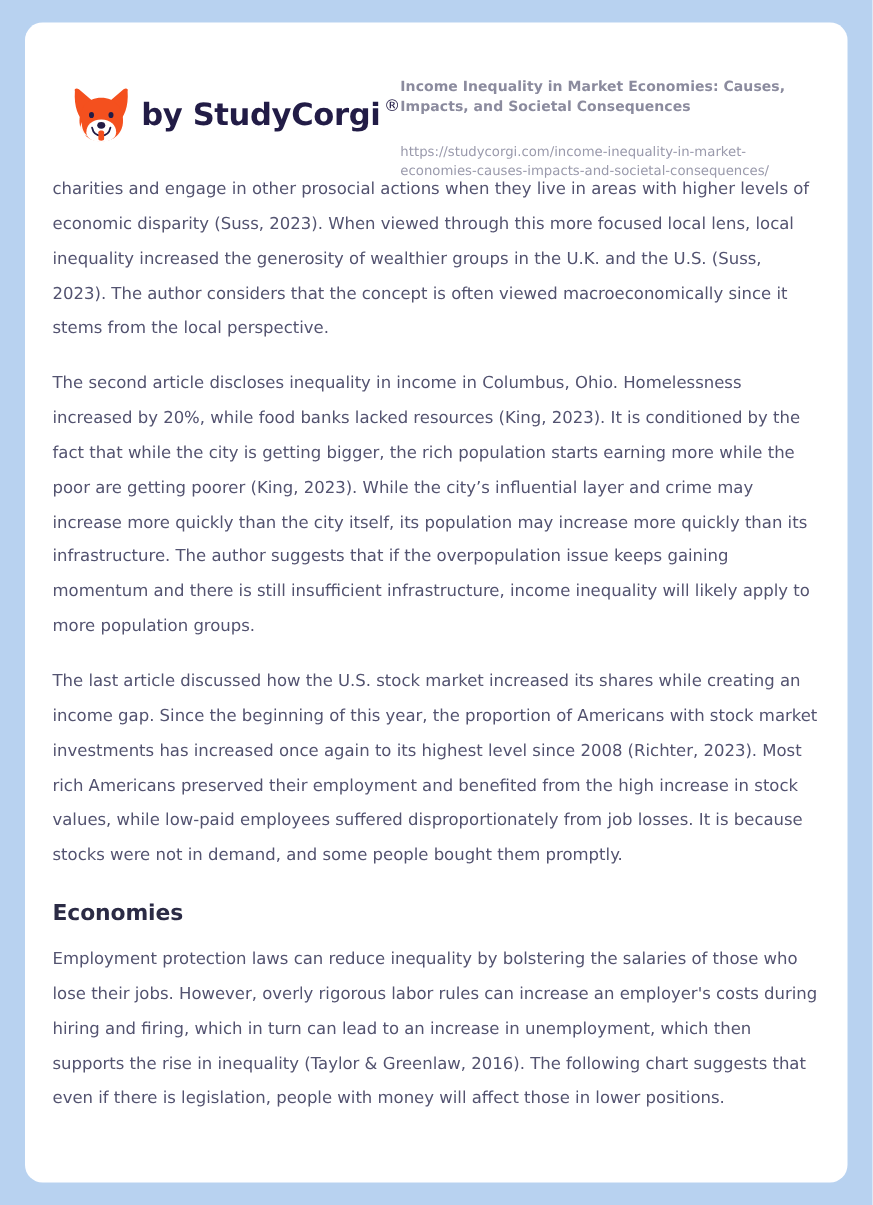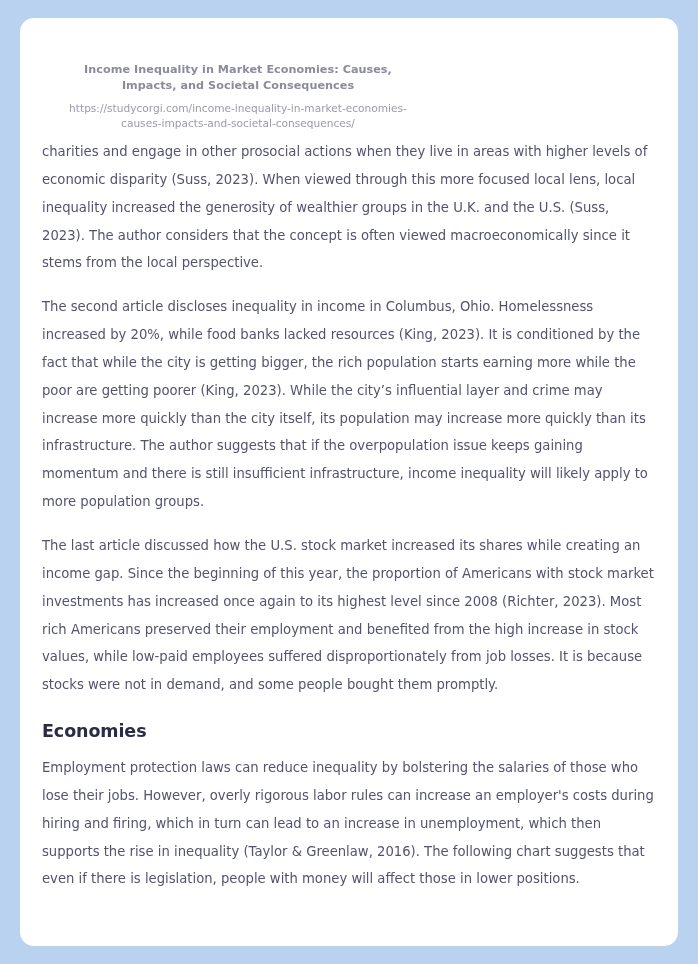--- a/index.html
+++ b/index.html
@@ -66,35 +66,35 @@
 
   .brand-reg {
     font-size: 13px;
     font-weight: 500;
     color: #221c46;
     line-height: 1;
     margin-top: -1px;
   }
 
   .header-meta {
-    text-align: center;
+    text-align: left;
     padding-top: 4px;
     max-width: 360px;
   }
 
   .doc-title {
     font-size: 11.2px;
     font-weight: 700;
     color: #8b8b9e;
     line-height: 1.42;
     letter-spacing: 0.05px;
   }
 
   .doc-url {
-    margin-top: 7px;
+    margin-top: 21px;
     font-size: 10.6px;
     font-weight: 400;
     color: #9a9aac;
     line-height: 1.42;
     word-break: break-word;
   }
 
   
   .content {
     padding: 0 22px;
@@ -117,20 +117,48 @@
     letter-spacing: -0.1px;
   }
 </style>
 </head>
 <body>
 
 <div class="page-sheet">
 
   <div class="page-header">
 
+    <div class="brand">
+      <svg class="corgi-logo" viewBox="0 0 100 96">
+
+        <path d="M4 6 C2 2 7 0 11 3 L38 26 L22 62 C10 52 2 34 4 6 Z" fill="#f4501e"></path>
+
+        <path d="M96 6 C98 2 93 0 89 3 L62 26 L78 62 C90 52 98 34 96 6 Z" fill="#f4501e"></path>
+
+        <path d="M50 18 C74 18 88 36 88 58 C88 80 72 94 50 94 C28 94 12 80 12 58 C12 36 26 18 50 18 Z" fill="#f4501e"></path>
+
+        <path d="M50 56 C66 56 76 66 76 78 C76 89 64 95 50 95 C36 95 24 89 24 78 C24 66 34 56 50 56 Z" fill="#ffffff"></path>
+
+        <path d="M16 60 C16 72 20 80 26 84 C20 86 14 80 13 70 Z" fill="#ffffff" opacity="0.95"></path>
+
+        <ellipse cx="33" cy="48" rx="4.4" ry="5.4" fill="#221c46"></ellipse>
+        <ellipse cx="67" cy="48" rx="4.4" ry="5.4" fill="#221c46"></ellipse>
+
+        <ellipse cx="50" cy="66" rx="7" ry="6" fill="#221c46"></ellipse>
+
+        <path d="M34 70 C36 80 42 84 50 84 C58 84 64 80 66 70" stroke="#221c46" stroke-width="3.2" fill="none" stroke-linecap="round"></path>
+
+        <path d="M45 78 C45 74 55 74 55 78 L55 90 C55 94 45 94 45 90 Z" fill="#f4501e"></path>
+      </svg>
+
+      <div class="brand-text">
+        <span class="brand-name">by StudyCorgi</span>
+        <span class="brand-reg">®</span>
+      </div>
+    </div>
 
     <div class="header-meta">
       <div class="doc-title">Income Inequality in Market Economies: Causes, Impacts, and Societal Consequences</div>
       <div class="doc-url">https://studycorgi.com/income-inequality-in-market-economies-causes-impacts-and-societal-consequences/</div>
     </div>
 
   </div>
 
   <div class="content">
 

